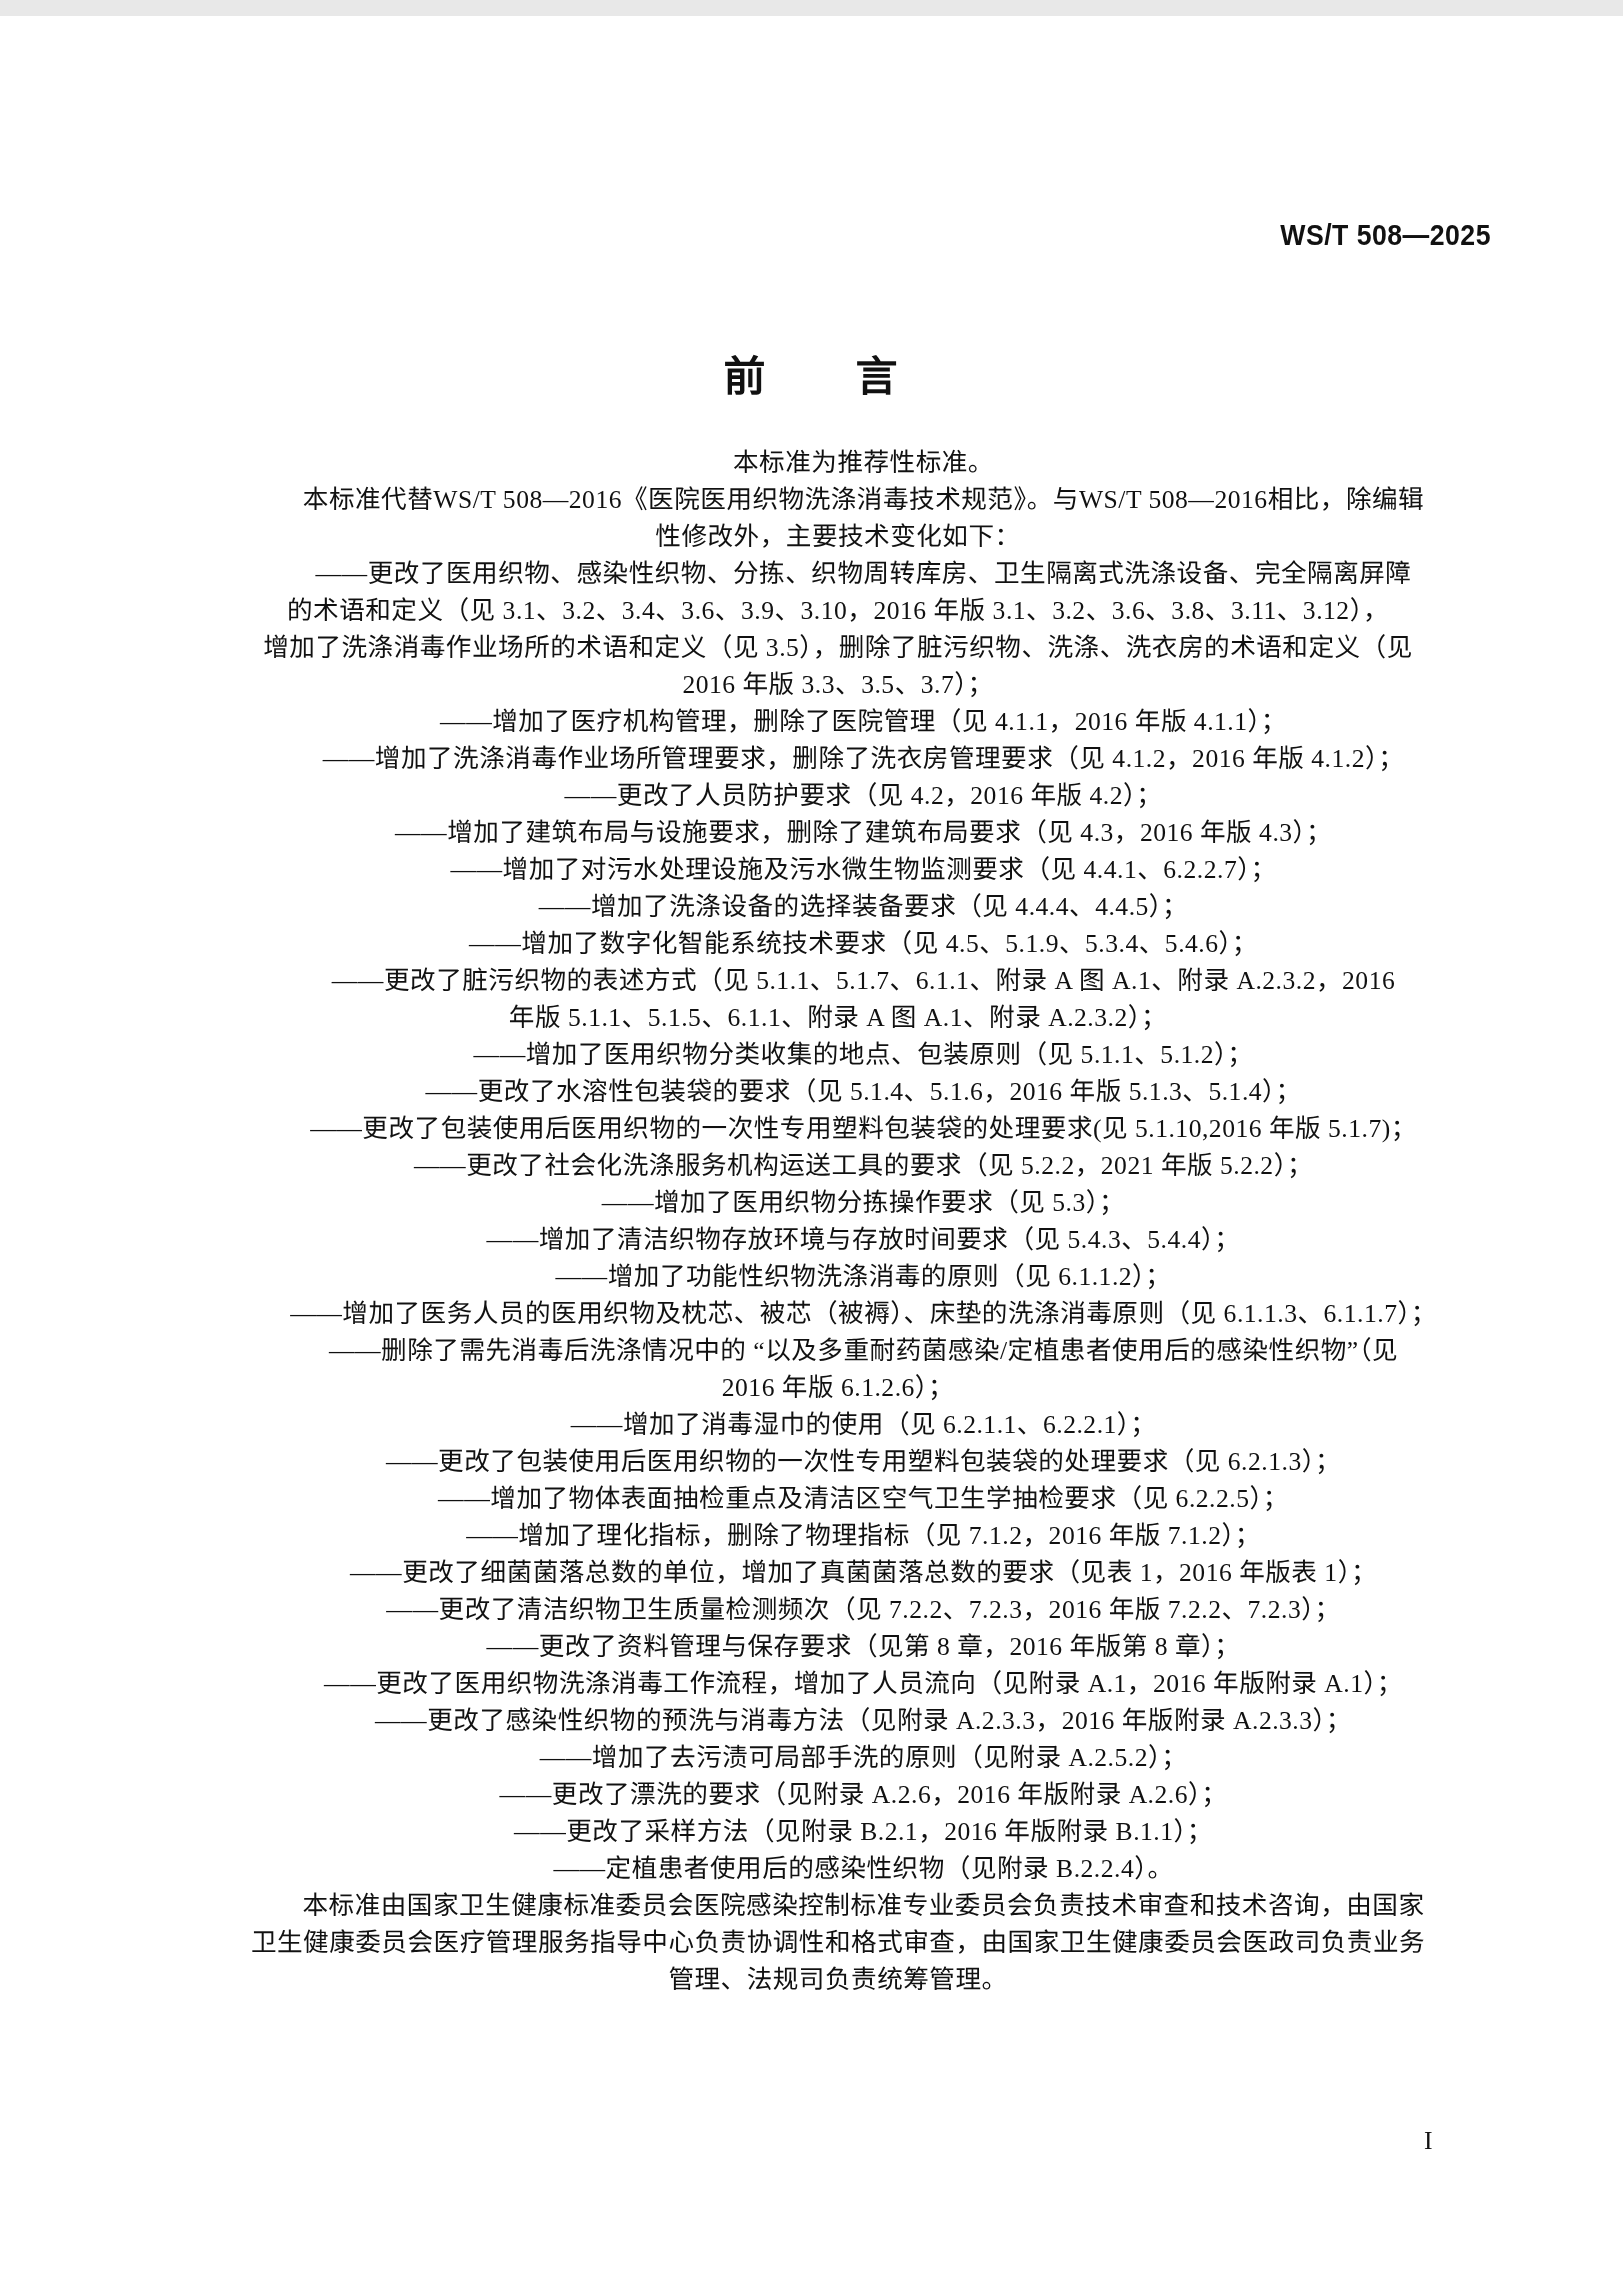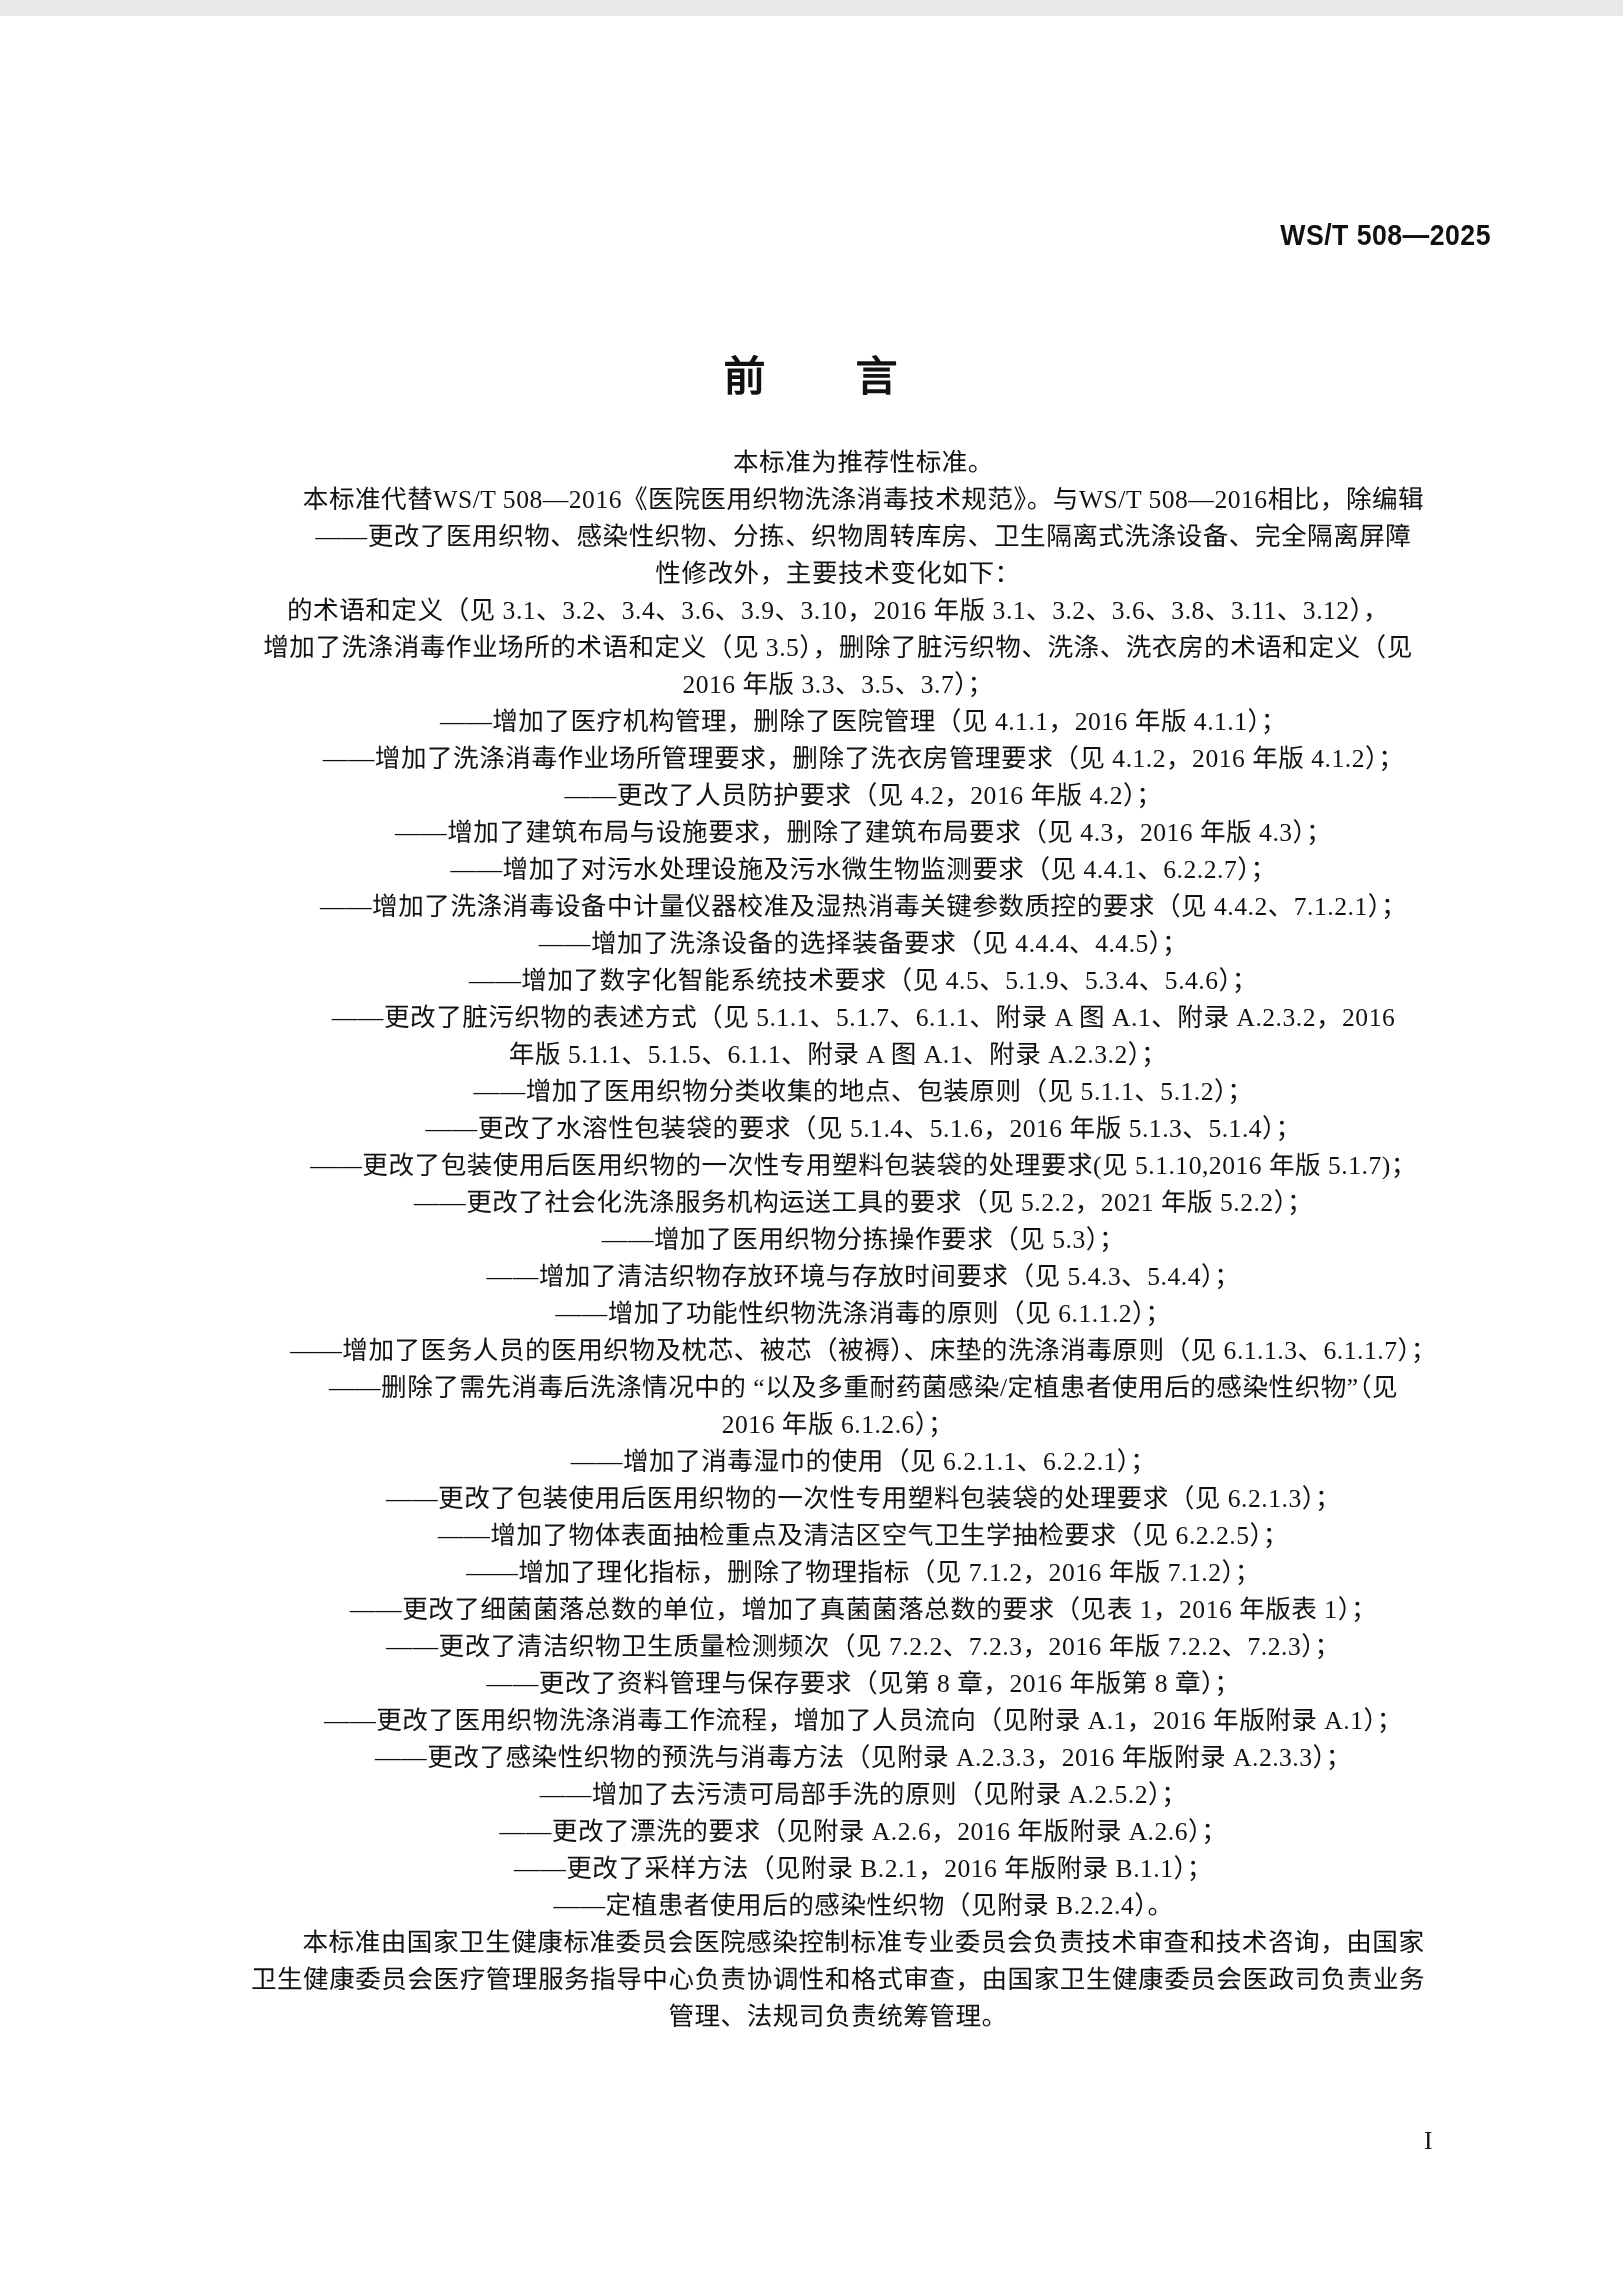--- a/index.html
+++ b/index.html
@@ -75,31 +75,30 @@
 
 <div class="page" style="background: rgb(255, 255, 255); color: rgb(17, 17, 17);">
 
   <div class="std-code">WS/T 508—2025</div>
 
   <div class="doc-title">前　　言</div>
 
   <div class="body-text">
       <p class="line ind-first">本标准为推荐性标准。</p>
       <p class="line ind-first">本标准代替WS/T 508—2016《医院医用织物洗涤消毒技术规范》。与WS/T 508—2016相比，除编辑</p>
+      <p class="line ind-none">性修改外，主要技术变化如下：</p>
       <p class="line ind-first">——更改了医用织物、感染性织物、分拣、织物周转库房、卫生隔离式洗涤设备、完全隔离屏障</p>
-      <p class="line ind-none">性修改外，主要技术变化如下：</p>
       <p class="line ind-none">的术语和定义（见 3.1、3.2、3.4、3.6、3.9、3.10，2016 年版 3.1、3.2、3.6、3.8、3.11、3.12），</p>
       <p class="line ind-none">增加了洗涤消毒作业场所的术语和定义（见 3.5），删除了脏污织物、洗涤、洗衣房的术语和定义（见</p>
       <p class="line ind-none">2016 年版 3.3、3.5、3.7）；</p>
       <p class="line ind-first">——增加了医疗机构管理，删除了医院管理（见 4.1.1，2016 年版 4.1.1）；</p>
       <p class="line ind-first">——增加了洗涤消毒作业场所管理要求，删除了洗衣房管理要求（见 4.1.2，2016 年版 4.1.2）；</p>
       <p class="line ind-first">——更改了人员防护要求（见 4.2，2016 年版 4.2）；</p>
       <p class="line ind-first">——增加了建筑布局与设施要求，删除了建筑布局要求（见 4.3，2016 年版 4.3）；</p>
       <p class="line ind-first">——增加了对污水处理设施及污水微生物监测要求（见 4.4.1、6.2.2.7）；</p>
-      <p class="line ind-first">——增加了洗涤消毒设备中计量仪器校准及湿热消毒关键参数质控的要求（见 4.4.2、7.1.2.1）；</p>
       <p class="line ind-first">——增加了洗涤设备的选择装备要求（见 4.4.4、4.4.5）；</p>
       <p class="line ind-first">——增加了数字化智能系统技术要求（见 4.5、5.1.9、5.3.4、5.4.6）；</p>
       <p class="line ind-first">——更改了脏污织物的表述方式（见 5.1.1、5.1.7、6.1.1、附录 A 图 A.1、附录 A.2.3.2，2016</p>
       <p class="line ind-none">年版 5.1.1、5.1.5、6.1.1、附录 A 图 A.1、附录 A.2.3.2）；</p>
       <p class="line ind-first">——增加了医用织物分类收集的地点、包装原则（见 5.1.1、5.1.2）；</p>
       <p class="line ind-first">——更改了水溶性包装袋的要求（见 5.1.4、5.1.6，2016 年版 5.1.3、5.1.4）；</p>
       <p class="line ind-first">——更改了包装使用后医用织物的一次性专用塑料包装袋的处理要求(见 5.1.10,2016 年版 5.1.7)；</p>
       <p class="line ind-first">——更改了社会化洗涤服务机构运送工具的要求（见 5.2.2，2021 年版 5.2.2）；</p>
       <p class="line ind-first">——增加了医用织物分拣操作要求（见 5.3）；</p>
       <p class="line ind-first">——增加了清洁织物存放环境与存放时间要求（见 5.4.3、5.4.4）；</p>

